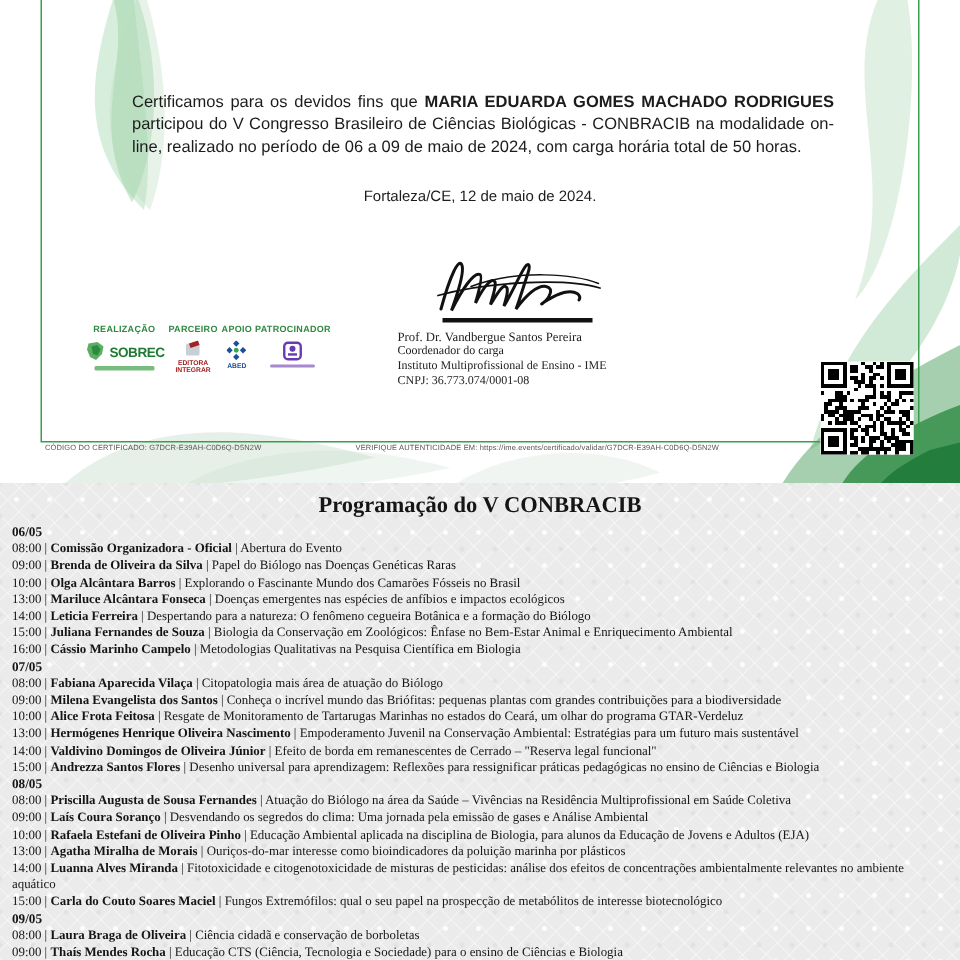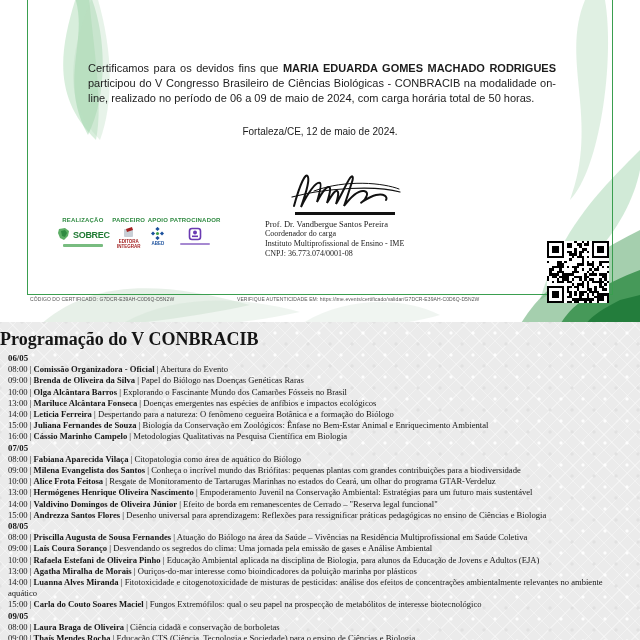--- a/index.html
+++ b/index.html
@@ -42,21 +42,21 @@
   .program{position:absolute;left:0;top:322px;width:640px;height:318px;overflow:hidden;
            background-color:#ebebeb;
            background-image:
              radial-gradient(rgba(255,255,255,.9) 1px, transparent 2.2px),
              radial-gradient(rgba(224,224,224,.9) 1px, transparent 2.2px),
              repeating-linear-gradient(45deg, rgba(255,255,255,.35) 0 1px, transparent 1px 11px),
              repeating-linear-gradient(135deg, rgba(255,255,255,.35) 0 1px, transparent 1px 11px);
            background-size:22px 22px,22px 22px,auto,auto;
            background-position:0 0,11px 11px,0 0,0 0;
            font-family:"Liberation Serif", serif;color:#151515;}
-  .prog-title{text-align:left;font-size:18px;font-weight:bold;padding-top:7px;margin-bottom:3px;}
+  .prog-title{text-align:center;font-size:15px;font-weight:bold;padding-top:7px;margin-bottom:3px;}
   .day-date{font-weight:bold;font-size:8.8px;line-height:11.2px;padding-left:8px;}
   .session{font-size:8.6px;line-height:11.2px;padding-left:8px;padding-right:8px;}
   .session .spk{font-weight:bold;}
 </style>
 </head>
 <body>
 
 <div class="page">
 
   <div class="cert">
@@ -392,21 +392,21 @@
 
   <div class="session"><span>15:00</span><span> | </span><span class="spk">Juliana Fernandes de Souza</span><span> | </span><span>Biologia da Conservação em Zoológicos: Ênfase no Bem-Estar Animal e Enriquecimento Ambiental</span></div>
 
   <div class="session"><span>16:00</span><span> | </span><span class="spk">Cássio Marinho Campelo</span><span> | </span><span>Metodologias Qualitativas na Pesquisa Científica em Biologia</span></div>
 </div>
   </div>
 
   <div>
     <div class="day-date">07/05</div>
     <div>
-  <div class="session"><span>08:00</span><span> | </span><span class="spk">Fabiana Aparecida Vilaça</span><span> | </span><span>Citopatologia como área de aquático do Biólogo</span></div>
+  <div class="session"><span>08:00</span><span> | </span><span class="spk">Fabiana Aparecida Vilaça</span><span> | </span><span>Citopatologia mais área de atuação do Biólogo</span></div>
 
   <div class="session"><span>09:00</span><span> | </span><span class="spk">Milena Evangelista dos Santos</span><span> | </span><span>Conheça o incrível mundo das Briófitas: pequenas plantas com grandes contribuições para a biodiversidade</span></div>
 
   <div class="session"><span>10:00</span><span> | </span><span class="spk">Alice Frota Feitosa</span><span> | </span><span>Resgate de Monitoramento de Tartarugas Marinhas no estados do Ceará, um olhar do programa GTAR-Verdeluz</span></div>
 
   <div class="session"><span>13:00</span><span> | </span><span class="spk">Hermógenes Henrique Oliveira Nascimento</span><span> | </span><span>Empoderamento Juvenil na Conservação Ambiental: Estratégias para um futuro mais sustentável</span></div>
 
   <div class="session"><span>14:00</span><span> | </span><span class="spk">Valdivino Domingos de Oliveira Júnior</span><span> | </span><span>Efeito de borda em remanescentes de Cerrado – "Reserva legal funcional"</span></div>
 
   <div class="session"><span>15:00</span><span> | </span><span class="spk">Andrezza Santos Flores</span><span> | </span><span>Desenho universal para aprendizagem: Reflexões para ressignificar práticas pedagógicas no ensino de Ciências e Biologia</span></div>

